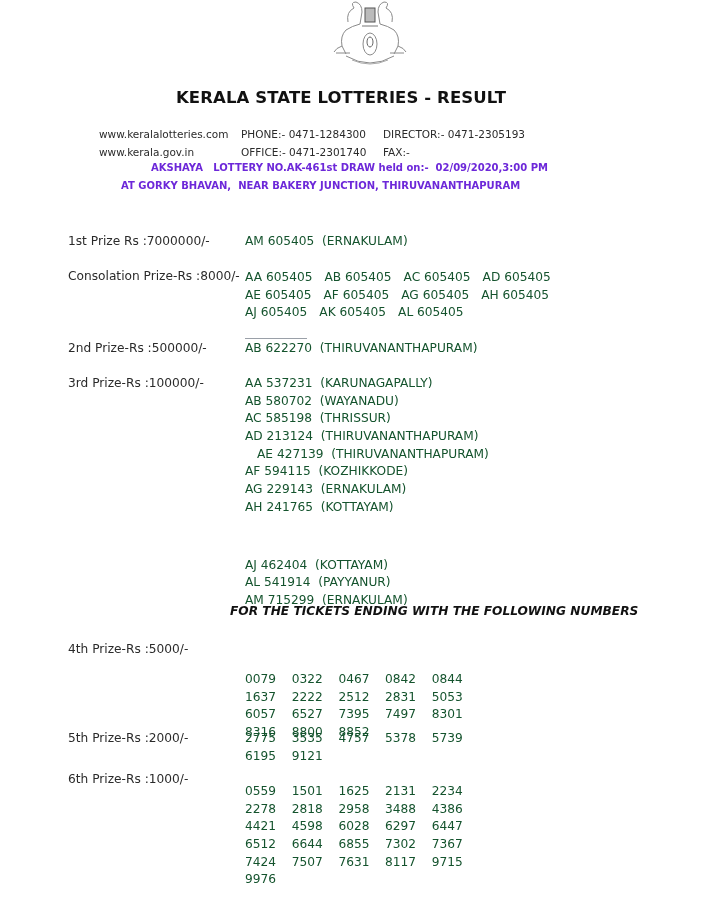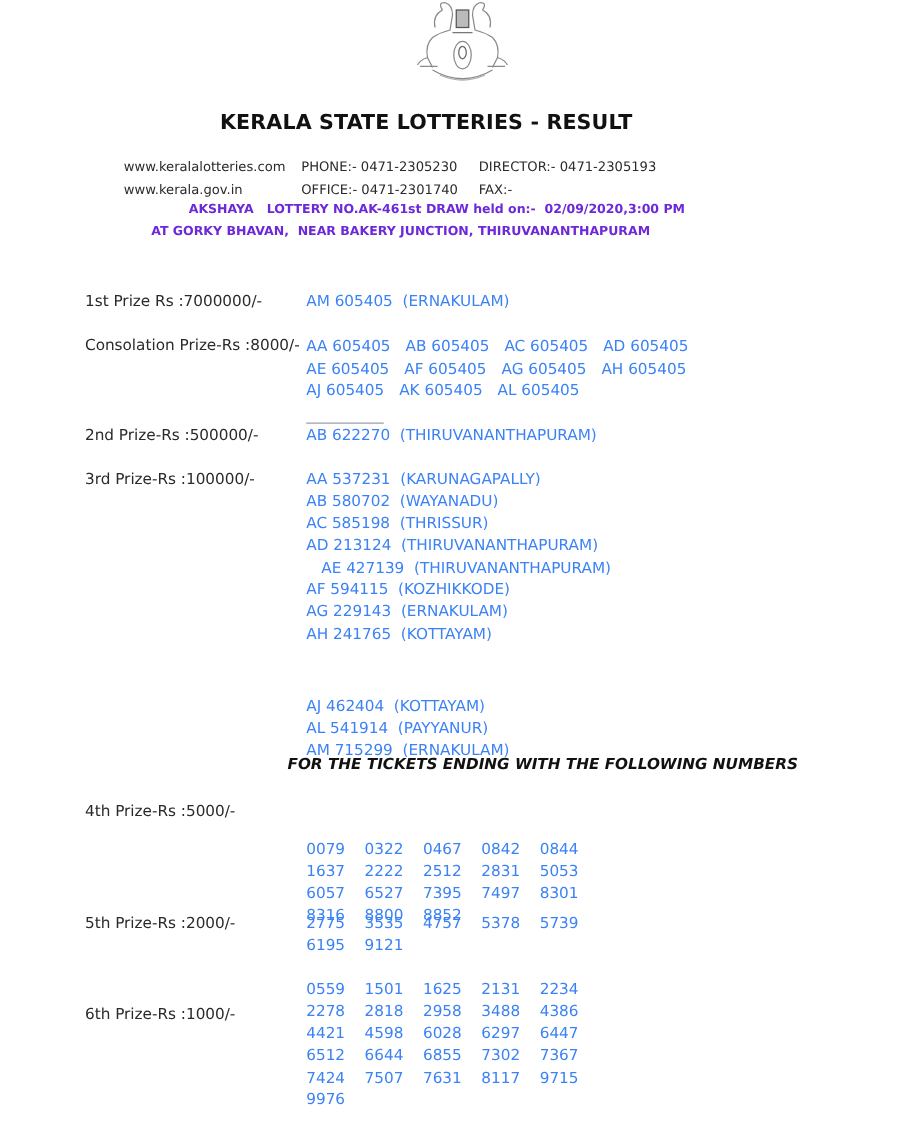--- a/index.html
+++ b/index.html
@@ -10,21 +10,21 @@
     }
     .abs { position: absolute; white-space: nowrap; }
     .emblem { position: absolute; left: 332px; top: 0px; width: 76px; height: 70px; }
     .title {
       left: 0; width: 682px; top: 88px; text-align: center;
       font-weight: bold; font-size: 16.5px; color: #111; letter-spacing: 0.1px;
     }
     .contact { font-size: 10.5px; color: #2a2a2a; }
     .draw-line { font-weight: bold; font-size: 10px; color: #6d28d9; }
     .lbl { position: absolute; left: 68px; font-size: 12.2px; color: #2a2a2a; white-space: nowrap; }
-    .val { position: absolute; left: 245px; font-size: 12.2px; color: #3b82f6; white-space: nowrap; }
+    .val { position: absolute; left: 245px; font-size: 12.2px; color: #14532d; white-space: nowrap; }
     .line-row { height: 17.7px; line-height: 17.7px; }
     .cons-row span { display: inline-block; margin-right: 12px; }
     .grid-row { height: 17.7px; line-height: 17.7px; }
     .grid-row span { display: inline-block; width: 46.7px; }
     .section-head {
       left: 230px; top: 604px; font-weight: bold; font-size: 12.2px; color: #111; font-style: italic;
     }
     .rule { position: absolute; left: 245px; top: 338px; width: 62px; height: 1px; background: #9aa0a8; }
   </style>
 </head>
@@ -48,21 +48,21 @@
 
     <path d="M14 56 Q38 70 62 56"></path>
     <path d="M20 60 Q38 68 56 60" stroke="#aaa"></path>
     <path d="M4 53 L18 53 M58 53 L72 53"></path>
   </svg>
 </div>
 
 <div class="abs title">KERALA STATE LOTTERIES - RESULT</div>
 
 <div class="abs contact" style="left:99px; top:128px;">www.keralalotteries.com</div>
-<div class="abs contact" style="left:241px; top:128px;">PHONE:- 0471-2305230</div>
+<div class="abs contact" style="left:241px; top:128px;">PHONE:- 0471-1284300</div>
 <div class="abs contact" style="left:383px; top:128px;">DIRECTOR:- 0471-2305193</div>
 <div class="abs contact" style="left:99px; top:146px;">www.kerala.gov.in</div>
 <div class="abs contact" style="left:241px; top:146px;">OFFICE:- 0471-2301740</div>
 <div class="abs contact" style="left:383px; top:146px;">FAX:-</div>
 
 <div class="abs draw-line" style="left:151px; top:162px; white-space:pre;">AKSHAYA   LOTTERY NO.AK-461st DRAW held on:-  02/09/2020,3:00 PM</div>
 <div class="abs draw-line" style="left:121px; top:180px; white-space:pre;">AT GORKY BHAVAN,  NEAR BAKERY JUNCTION, THIRUVANANTHAPURAM</div>
 
 <div class="lbl" style="top:234px;">1st Prize Rs :7000000/-</div>
 <div class="val" style="top:234px; white-space:pre;">AM 605405  (ERNAKULAM)</div>
@@ -108,21 +108,21 @@
   <div class="grid-row"><span>6057</span><span>6527</span><span>7395</span><span>7497</span><span>8301</span></div>
   <div class="grid-row"><span>8316</span><span>8800</span><span>8852</span></div>
 </div>
 
 <div class="lbl" style="top:731px;">5th Prize-Rs :2000/-</div>
 <div class="val" style="top:730px;">
   <div class="grid-row"><span>2775</span><span>3535</span><span>4757</span><span>5378</span><span>5739</span></div>
   <div class="grid-row"><span>6195</span><span>9121</span></div>
 </div>
 
-<div class="lbl" style="top:804px;">6th Prize-Rs :1000/-</div>
+<div class="lbl" style="top:772px;">6th Prize-Rs :1000/-</div>
 <div class="val" style="top:783px;">
   <div class="grid-row"><span>0559</span><span>1501</span><span>1625</span><span>2131</span><span>2234</span></div>
   <div class="grid-row"><span>2278</span><span>2818</span><span>2958</span><span>3488</span><span>4386</span></div>
   <div class="grid-row"><span>4421</span><span>4598</span><span>6028</span><span>6297</span><span>6447</span></div>
   <div class="grid-row"><span>6512</span><span>6644</span><span>6855</span><span>7302</span><span>7367</span></div>
   <div class="grid-row"><span>7424</span><span>7507</span><span>7631</span><span>8117</span><span>9715</span></div>
   <div class="grid-row"><span>9976</span></div>
 </div>
 
 </body></html>

